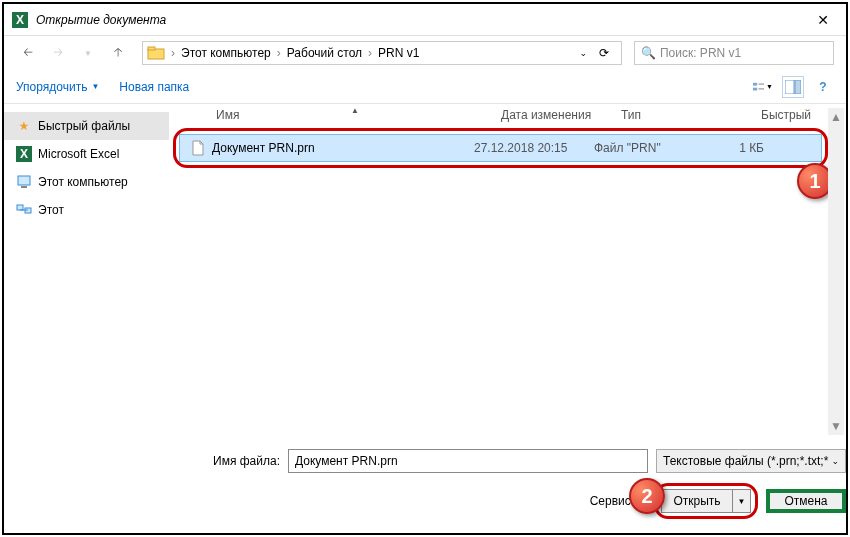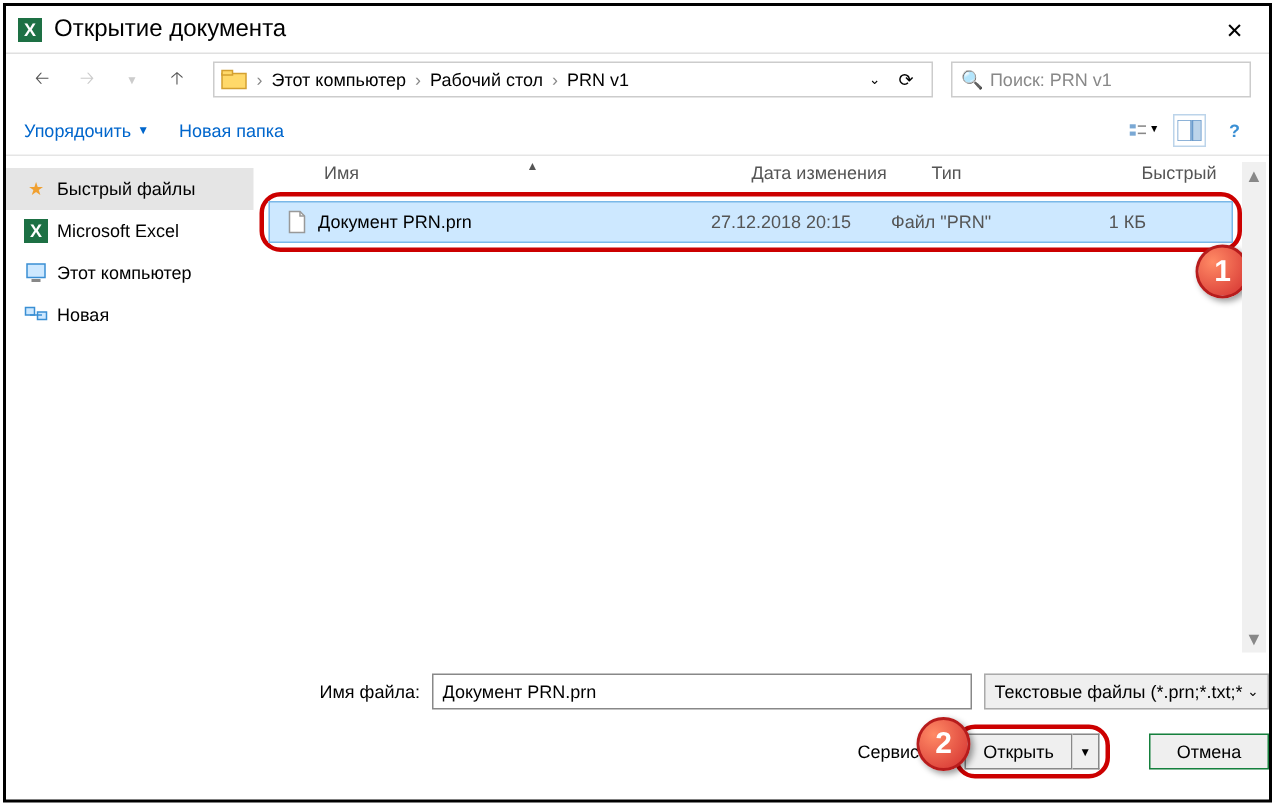--- a/index.html
+++ b/index.html
@@ -1,20 +1,20 @@
 <!DOCTYPE html>
 <html><head>
 <meta charset="utf-8">
 <style>
 * { box-sizing: border-box; margin: 0; padding: 0; font-family: 'Segoe UI', Tahoma, sans-serif; font-size: 12px; }
 body { background: #fff; width: 850px; height: 537px; position: relative; }
 .outer { border: 2px solid #000; width: 846px; height: 533px; margin: 2px; display: flex; flex-direction: column; }
 .titlebar { height: 32px; display: flex; align-items: center; padding: 0 8px; border-bottom: 1px solid #e0e0e0; }
 .titlebar .appicon { width: 16px; height: 16px; margin-right: 8px; display: flex; }
-.titlebar .title { flex: 1; font-size: 16px; }
+.titlebar .title { flex: 1; font-size: 12px; font-style: italic; }
 .titlebar .close { width: 30px; height: 30px; display: flex; align-items: center; justify-content: center; font-size: 14px; }
 .navbar { height: 34px; display: flex; align-items: center; padding: 4px 12px; gap: 6px; }
 .navbtn { width: 24px; height: 24px; display: flex; align-items: center; justify-content: center; color: #555; }
 .navbtn.disabled { color: #ccc; }
 .breadcrumb { flex: 1; border: 1px solid #ccc; height: 24px; display: flex; align-items: center; padding: 0 4px; margin: 0 6px; }
 .breadcrumb .folico { width: 18px; height: 18px; margin-right: 4px; }
 .breadcrumb span { padding: 0 4px; }
 .breadcrumb .sep { color: #888; padding: 0 2px; }
 .breadcrumb .end { margin-left: auto; display: flex; gap: 4px; align-items: center; padding-right: 4px; }
 .searchbox { width: 200px; border: 1px solid #ccc; height: 24px; display: flex; align-items: center; padding: 0 6px; color: #888; }
@@ -49,21 +49,21 @@
 .footrow { display: flex; align-items: center; justify-content: flex-end; gap: 8px; margin-bottom: 10px; }
 .footrow .lbl { }
 .fnameinput { width: 360px; height: 24px; border: 1px solid #888; padding: 0 6px; }
 .typecombo { width: 190px; height: 24px; border: 1px solid #aaa; display: flex; align-items: center; padding: 0 6px; justify-content: space-between; background: #efefef; }
 .footrow2 { display: flex; align-items: center; justify-content: flex-end; gap: 8px; position: relative; }
 .svctxt { margin-right: 4px; }
 .svcarrow { font-size: 8px; }
 .openwrap { position: relative; border: 3px solid #c00; border-radius: 14px; padding: 3px 4px; display: flex; align-items: center; }
 .openbtn { width: 72px; height: 24px; border: 1px solid #888; background: #efefef; display: flex; align-items: center; justify-content: center; }
 .opendrop { width: 18px; height: 24px; border: 1px solid #888; border-left: none; background: #efefef; display: flex; align-items: center; justify-content: center; font-size: 8px; }
-.cancelbtn { width: 80px; height: 24px; border: 1px solid #15803d; background: #efefef; display: flex; align-items: center; justify-content: center; margin-left: 18px; }
+.cancelbtn { width: 80px; height: 24px; border: 4px solid #15803d; background: #efefef; display: flex; align-items: center; justify-content: center; margin-left: 0; }
 .badge2 { left: -28px; top: -8px; }
 .scrollbar { position: absolute; right: 2px; top: 4px; bottom: 4px; width: 16px; background: #f0f0f0; display: flex; flex-direction: column; justify-content: space-between; align-items: center; padding: 2px 0; font-size: 8px; color: #888; }
 </style>
 </head>
 <body>
 
 <div class="outer">
   <div class="titlebar">
     <div class="appicon">
       <svg viewBox="0 0 16 16">
@@ -155,21 +155,21 @@
         <span>Этот компьютер</span>
       </div>
       <div class="item">
         <div class="ico">
             <svg viewBox="0 0 16 16">
               <rect x="1" y="3" width="6" height="5" fill="#cde8ff" stroke="#3a8fd4"></rect>
               <rect x="9" y="6" width="6" height="5" fill="#cde8ff" stroke="#3a8fd4"></rect>
               <line x1="4" y1="8" x2="12" y2="8" stroke="#3a8fd4"></line>
             </svg>
           </div>
-        <span>Новая</span>
+        <span>Этот</span>
       </div>
     </div>
 
     <div class="filearea">
       <div class="columns">
         <div class="col-name"><span>Имя</span><span class="sortico">▲</span></div>
         <div class="col-date">Дата изменения</div>
         <div class="col-type">Тип</div>
         <div class="col-size">Быстрый</div>
       </div>

